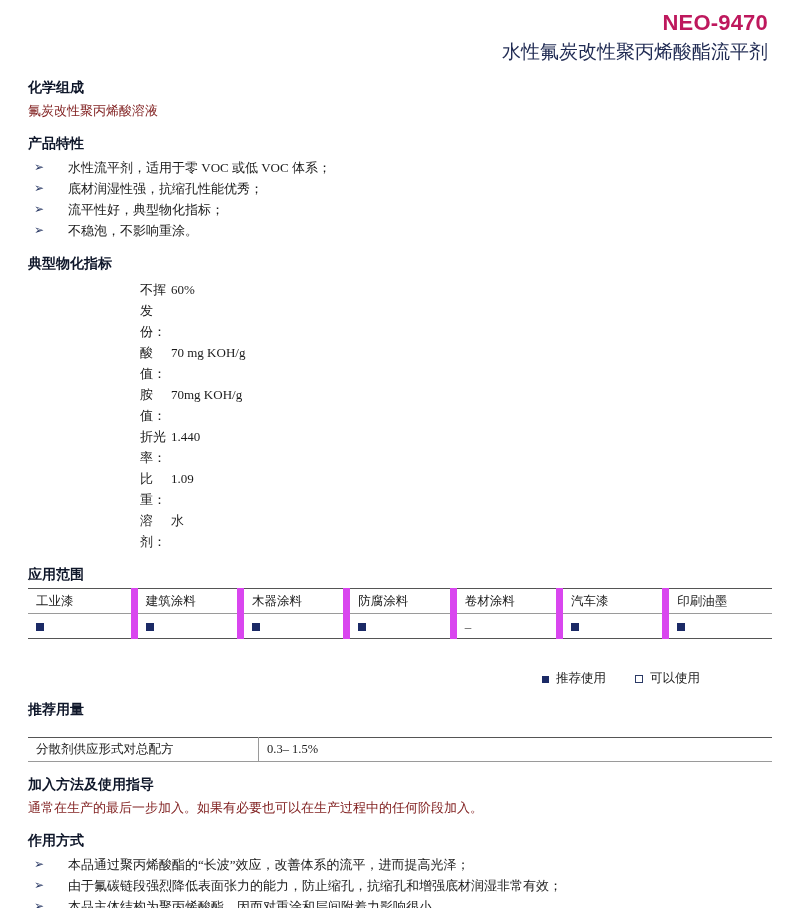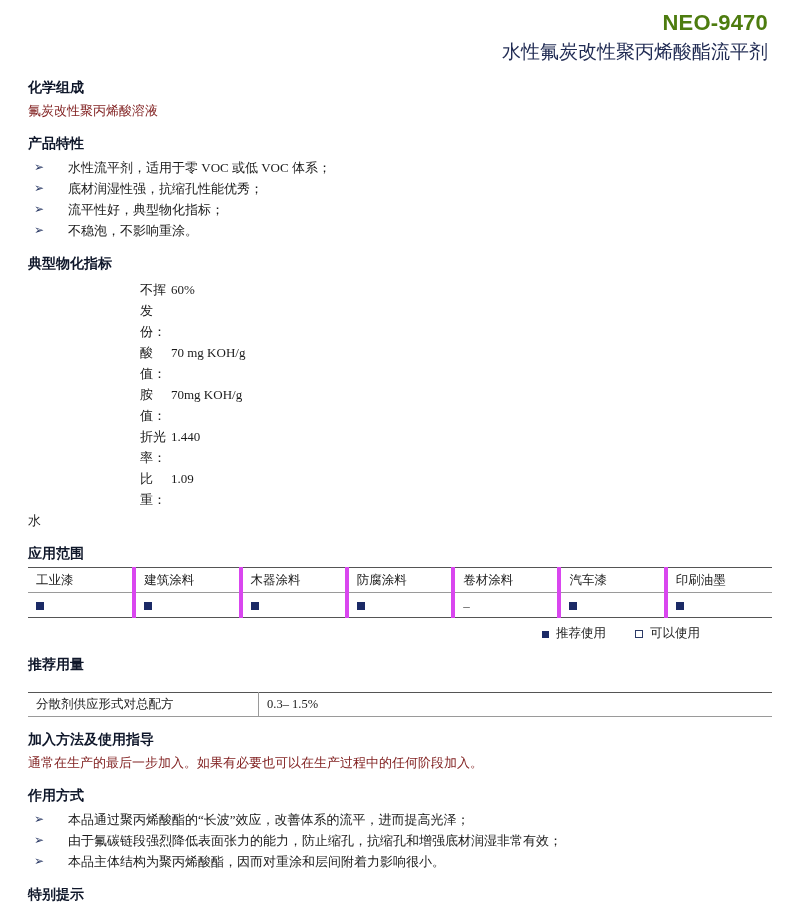--- a/index.html
+++ b/index.html
@@ -25,21 +25,21 @@
 
   
   .doc-header {
     padding: 10px 32px 0 0;
     text-align: right;
   }
   .product-code {
     font-family: "Liberation Sans", "DejaVu Sans", sans-serif;
     font-size: 22px;
     font-weight: bold;
-    color: #4d7c0f;
+    color: #be185d;
     letter-spacing: 0.2px;
     line-height: 26px;
   }
   .product-name {
     font-family: "Liberation Serif", "DejaVu Serif", serif;
     font-size: 19px;
     color: #1f2a52;
     line-height: 26px;
     margin-top: 3px;
   }
@@ -111,21 +111,21 @@
     border-collapse: collapse;
     margin-top: 2px;
     table-layout: fixed;
   }
   table.app-table th,
   table.app-table td {
     font-size: 12.5px;
     font-weight: normal;
     text-align: left;
     padding: 3px 0 3px 8px;
-    border-left: 4px solid #d946ef;
+    border-left: 7px solid #d946ef;
     border-top: 1px solid #555555;
     border-bottom: 1px solid #555555;
     height: 18px;
     vertical-align: middle;
   }
   table.app-table th:first-child,
   table.app-table td:first-child {
     border-left: none;
   }
   table.app-table th {
@@ -151,20 +151,21 @@
   .legend {
     text-align: right;
     font-size: 12.5px;
     margin-top: 7px;
     padding-right: 72px;
     color: #1a1a1a;
   }
   .legend .lg-item {
     display: inline-block;
     margin-left: 26px;
+    margin-top: 24px;
   }
   .legend .sq-filled {
     display: inline-block;
     width: 7px;
     height: 7px;
     background: #1b2a66;
     vertical-align: middle;
     margin-right: 7px;
   }
   .legend .sq-hollow {
@@ -252,20 +253,21 @@
         </div>
         <div class="prop-row">
           <div class="prop-label">折光率：</div>
           <div class="prop-value">1.440</div>
         </div>
         <div class="prop-row">
           <div class="prop-label">比重：</div>
           <div class="prop-value">1.09</div>
         </div>
         <div class="prop-row">
+          <div class="prop-label">溶剂：</div>
           <div class="prop-value">水</div>
         </div>
       </div>
     </div>
 
     <div class="section">
       <div class="section-title">应用范围</div>
       <table class="app-table">
         <thead>
           <tr>

